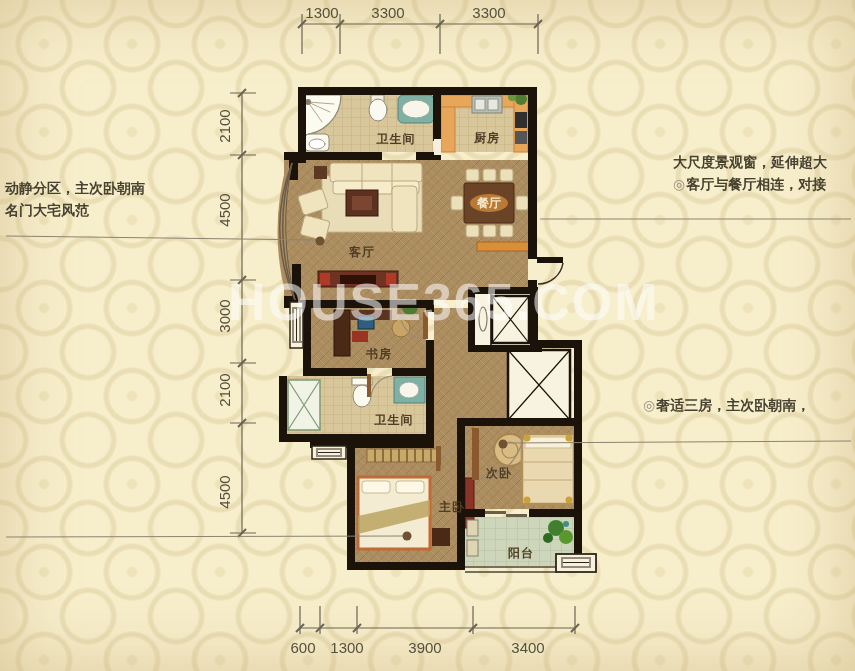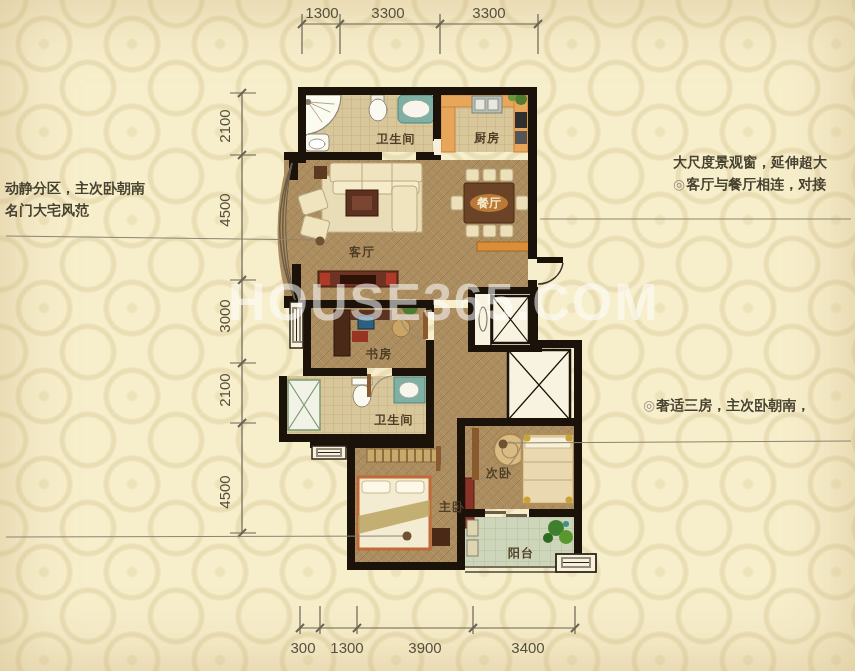--- a/index.html
+++ b/index.html
@@ -298,21 +298,21 @@
   <span class="dim" style="left:322px;top:12px;">1300</span>
   <span class="dim" style="left:388px;top:12px;">3300</span>
   <span class="dim" style="left:489px;top:12px;">3300</span>
 
   <span class="dim v" style="left:224px;top:126px;">2100</span>
   <span class="dim v" style="left:224px;top:210px;">4500</span>
   <span class="dim v" style="left:224px;top:316px;">3000</span>
   <span class="dim v" style="left:224px;top:390px;">2100</span>
   <span class="dim v" style="left:224px;top:492px;">4500</span>
 
-  <span class="dim" style="left:303px;top:647px;">300</span>
+  <span class="dim" style="left:303px;top:647px;">600</span>
   <span class="dim" style="left:347px;top:647px;">1300</span>
   <span class="dim" style="left:425px;top:647px;">3900</span>
   <span class="dim" style="left:528px;top:647px;">3400</span>
 
   <div class="callout" style="left:5px;top:177px;">
     <div>动静分区，主次卧朝南</div>
     <div>名门大宅风范</div>
   </div>
 
 

